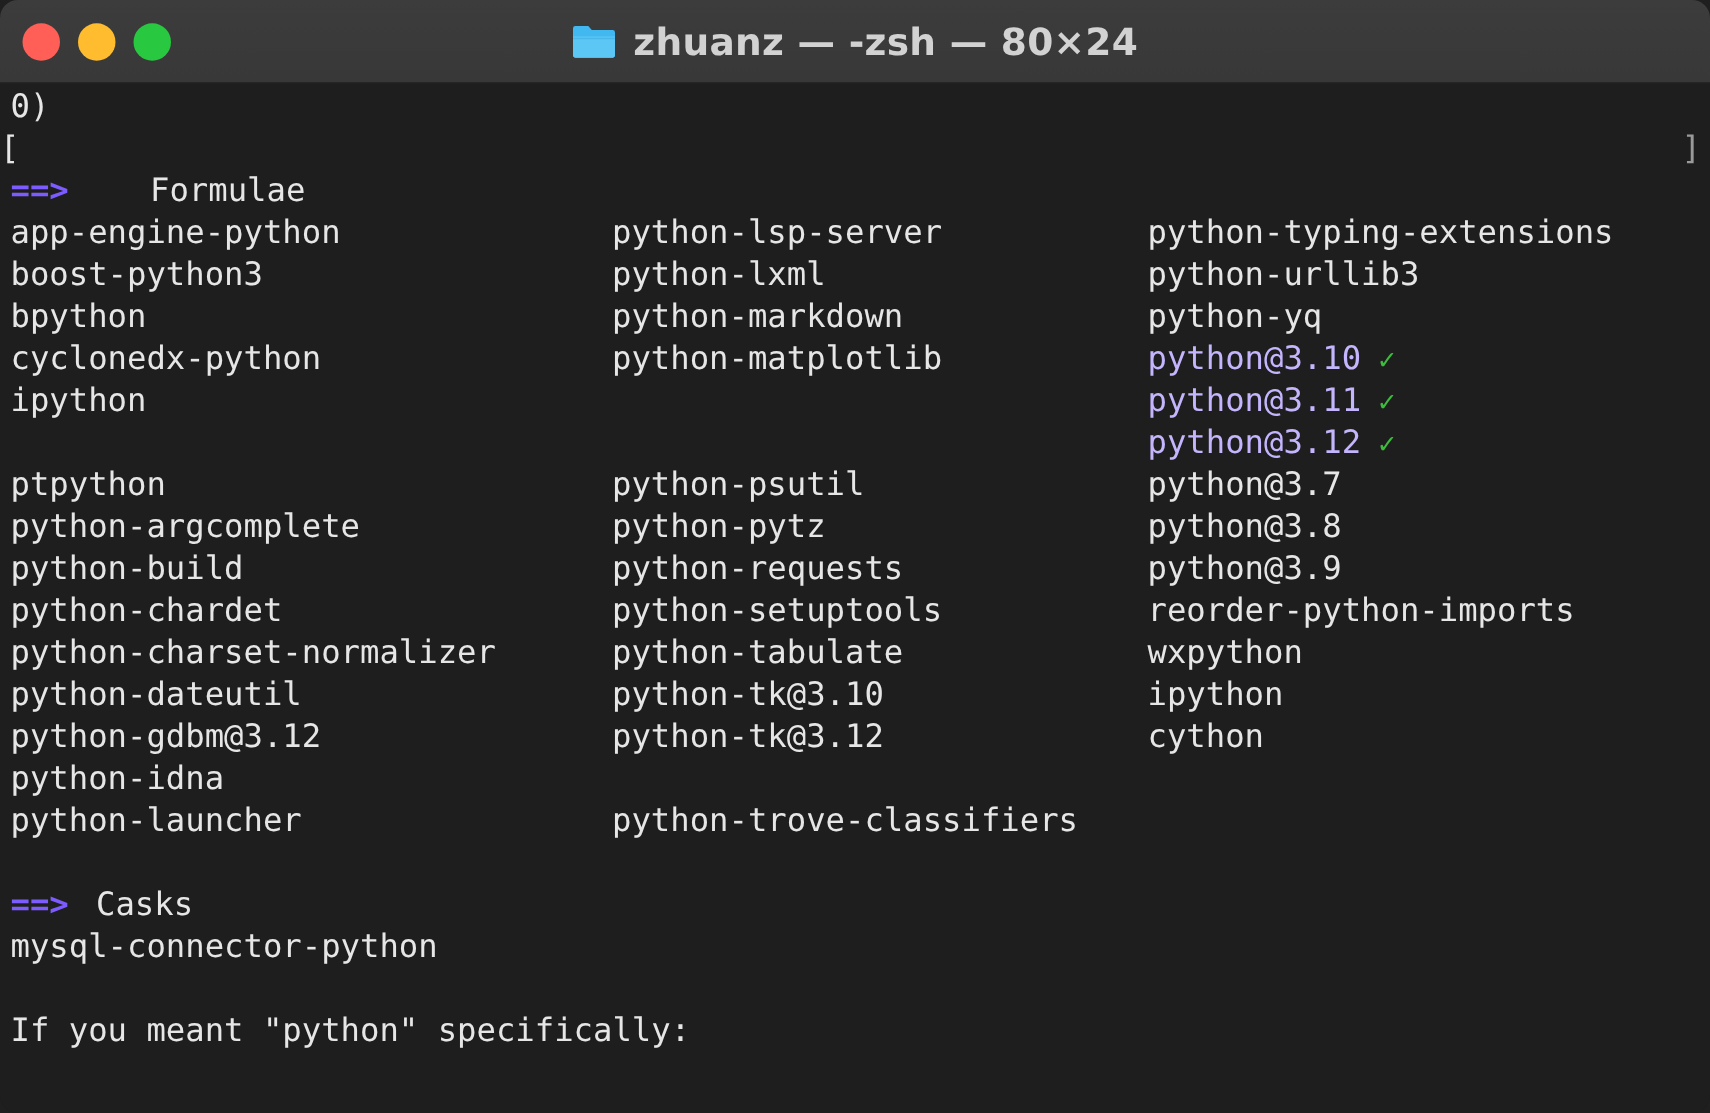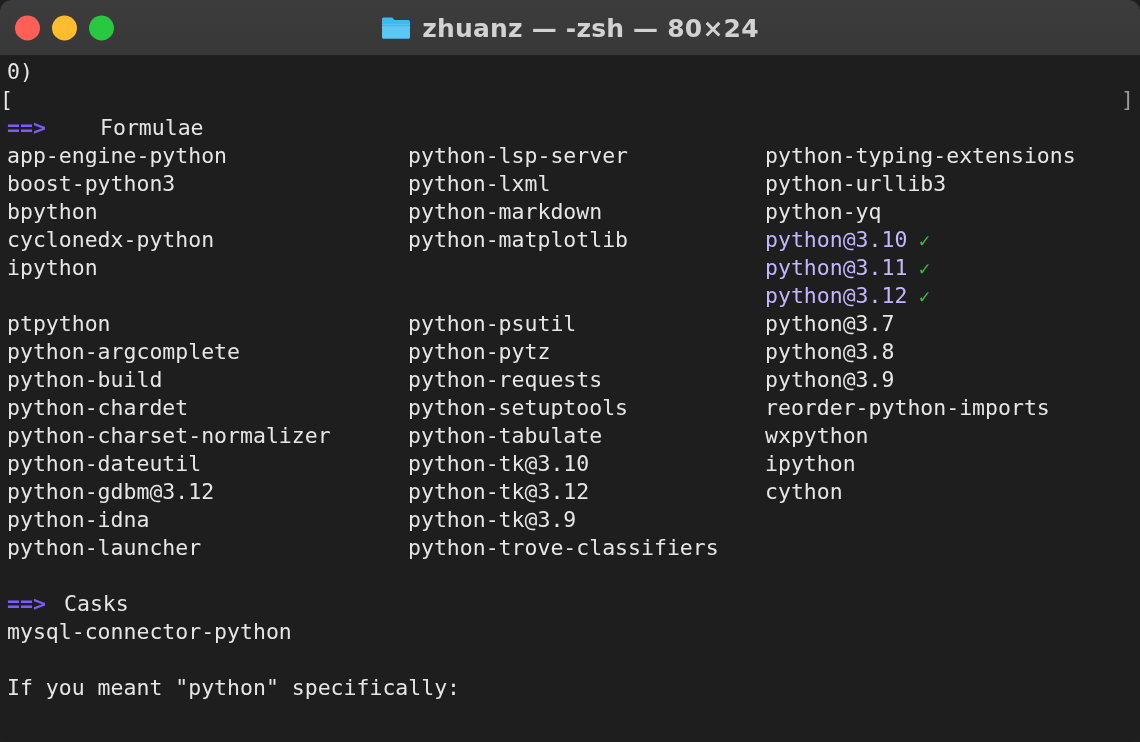--- a/index.html
+++ b/index.html
@@ -184,21 +184,21 @@
         <div class="line"><span class="cell c0"><span>cyclonedx-python</span></span><span class="cell c1"><span>python-matplotlib</span></span><span class="cell c2"><span class="bold">python@3.10</span><span class="check"> ✓</span></span></div>
         <div class="line"><span class="cell c0"><span>ipython</span></span><span class="cell c2"><span class="bold">python@3.11</span><span class="check"> ✓</span></span></div>
         <div class="line"><span class="cell c2"><span class="bold">python@3.12</span><span class="check"> ✓</span></span></div>
         <div class="line"><span class="cell c0"><span>ptpython</span></span><span class="cell c1"><span>python-psutil</span></span><span class="cell c2"><span>python@3.7</span></span></div>
         <div class="line"><span class="cell c0"><span>python-argcomplete</span></span><span class="cell c1"><span>python-pytz</span></span><span class="cell c2"><span>python@3.8</span></span></div>
         <div class="line"><span class="cell c0"><span>python-build</span></span><span class="cell c1"><span>python-requests</span></span><span class="cell c2"><span>python@3.9</span></span></div>
         <div class="line"><span class="cell c0"><span>python-chardet</span></span><span class="cell c1"><span>python-setuptools</span></span><span class="cell c2"><span>reorder-python-imports</span></span></div>
         <div class="line"><span class="cell c0"><span>python-charset-normalizer</span></span><span class="cell c1"><span>python-tabulate</span></span><span class="cell c2"><span>wxpython</span></span></div>
         <div class="line"><span class="cell c0"><span>python-dateutil</span></span><span class="cell c1"><span>python-tk@3.10</span></span><span class="cell c2"><span>ipython</span></span></div>
         <div class="line"><span class="cell c0"><span>python-gdbm@3.12</span></span><span class="cell c1"><span>python-tk@3.12</span></span><span class="cell c2"><span>cython</span></span></div>
-        <div class="line"><span class="cell c0"><span>python-idna</span></span><span class="cell c1"><span>python-tk@3.9</span></span></div>
+        <div class="line"><span class="cell c0"><span>python-idna</span></span></div>
         <div class="line"><span class="cell c0"><span>python-launcher</span></span><span class="cell c1"><span>python-trove-classifiers</span></span></div>
       </div>
 
     <div class="line"></div>
 
     <div class="line">
       <span class="cell c0"><span class="arrow">==&gt;</span></span>
       <span class="cell" style="left:64px;">Casks</span>
     </div>
 

